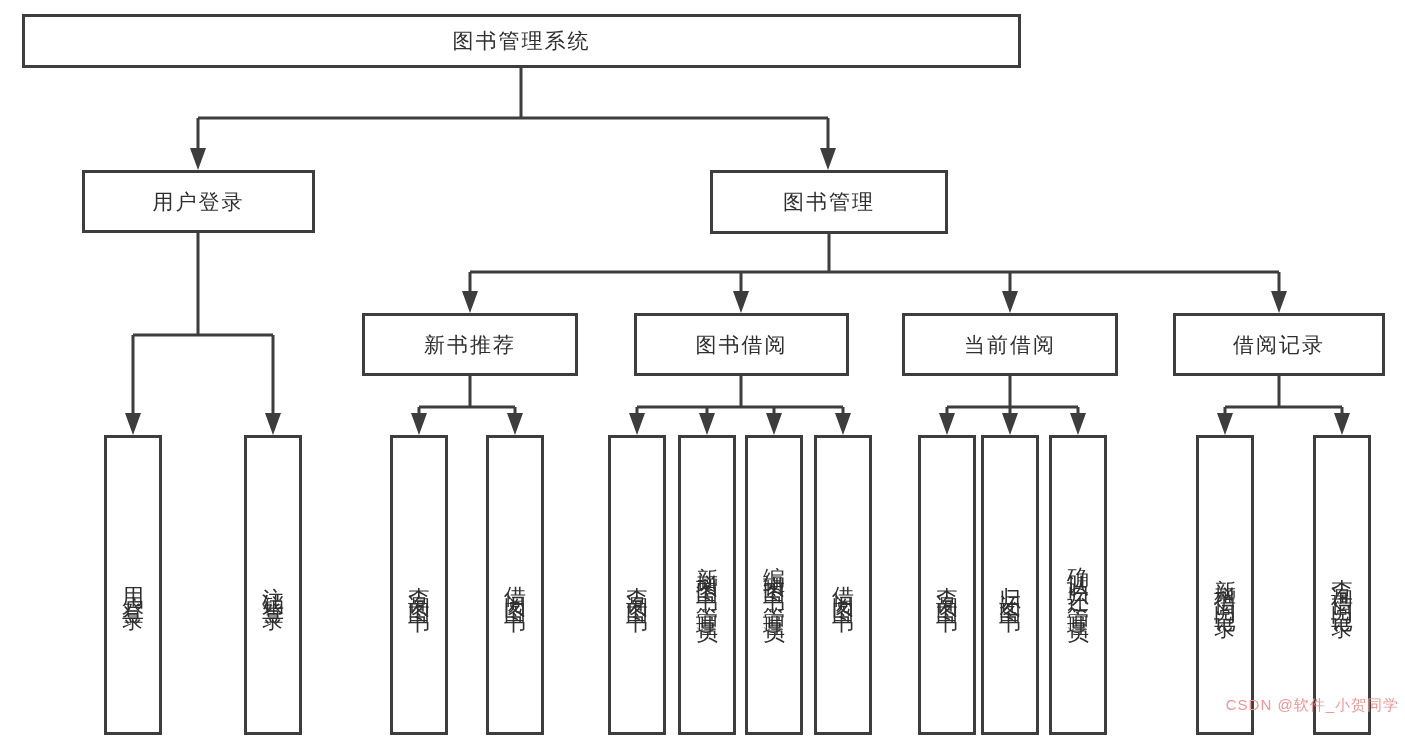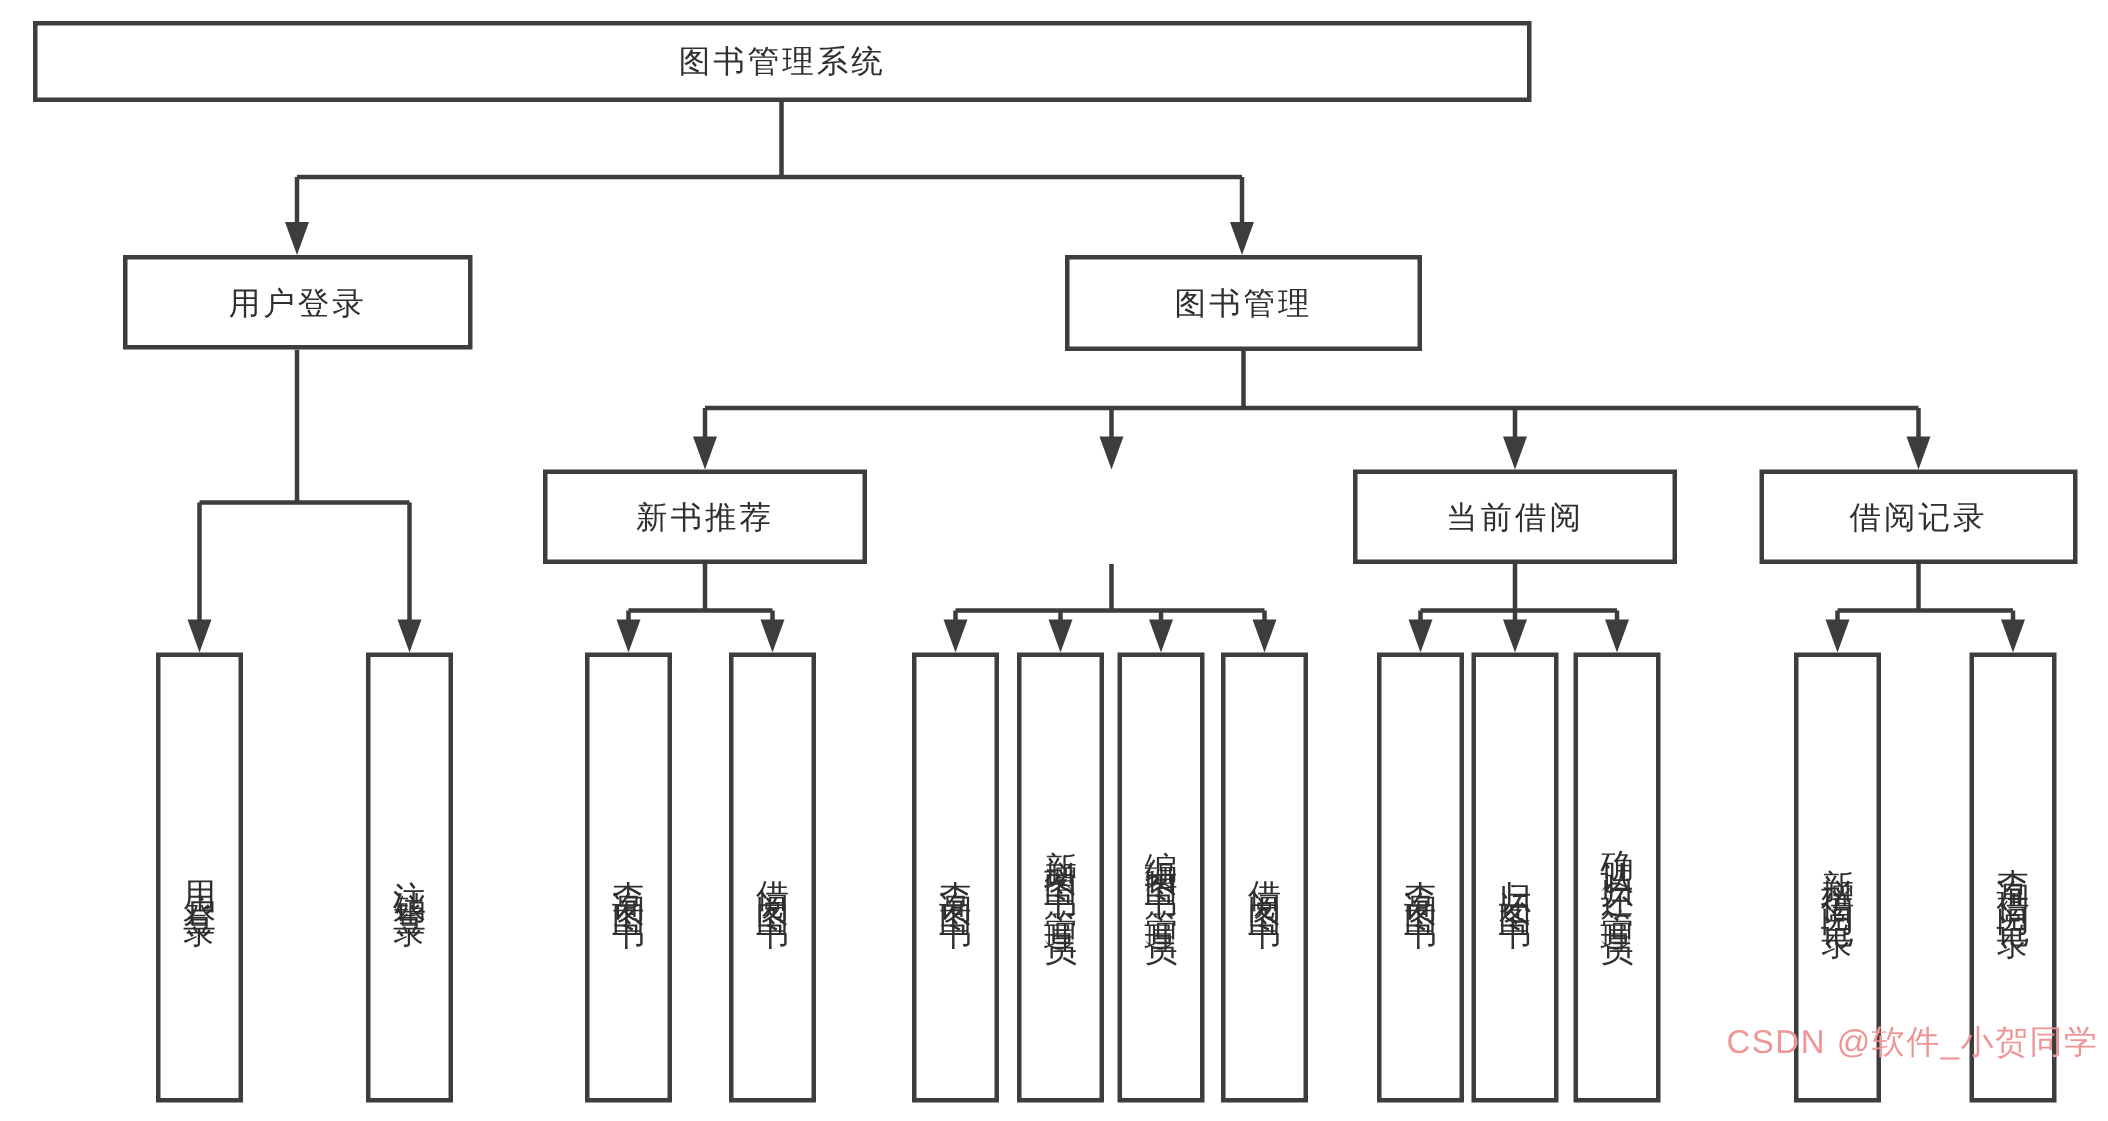--- a/index.html
+++ b/index.html
@@ -73,22 +73,22 @@
   .l-edit-book    { left: 745px; }
   .l-borrow-2     { left: 814px; }
   .l-query-3      { left: 918px; }
   .l-return-book  { left: 981px; }
   .l-confirm-ret  { left: 1049px; }
   .l-add-record   { left: 1196px; }
   .l-query-record { left: 1313px; }
   .watermark {
     position: absolute;
     right: 6px;
-    top: 680px;
-    font-size: 22px;
+    top: 696px;
+    font-size: 15px;
     letter-spacing: 1px;
     z-index: 5;
     white-space: nowrap;
   }
 </style>
 </head>
 <body>
 
 <div class="stage">
 
@@ -139,20 +139,23 @@
   <div class="box n-login">
     <span class="lbl">用户登录</span>
   </div>
   <div class="box n-mgmt">
     <span class="lbl">图书管理</span>
   </div>
 
   <div class="box n-recommend">
     <span class="lbl">新书推荐</span>
   </div>
+  <div class="box n-borrow">
+    <span class="lbl">图书借阅</span>
+  </div>
   <div class="box n-current">
     <span class="lbl">当前借阅</span>
   </div>
   <div class="box n-records">
     <span class="lbl">借阅记录</span>
   </div>
 
   <div class="leaf l-user-login">
     <span class="vlbl">用户登录</span>
   </div>

